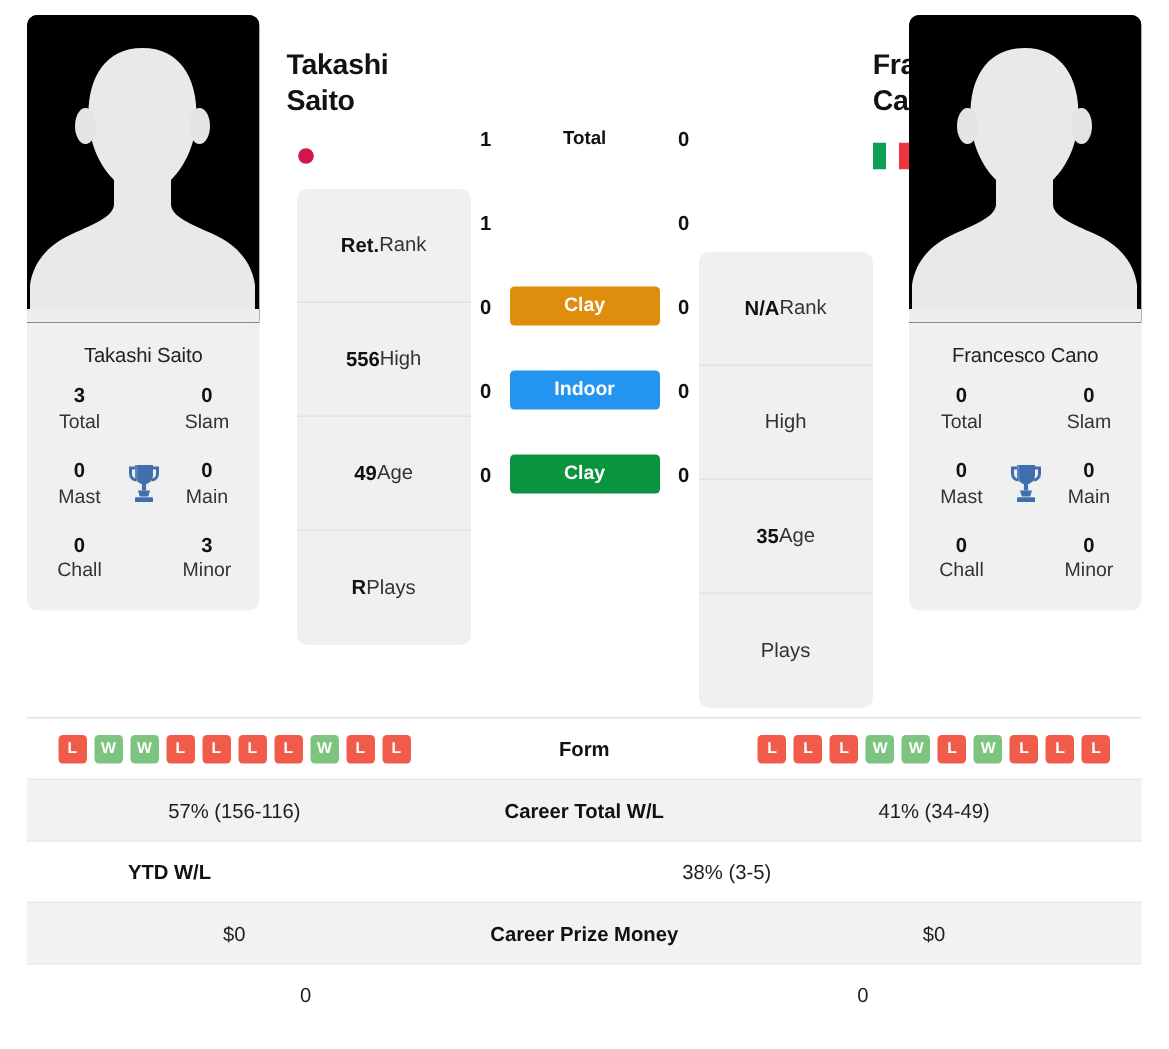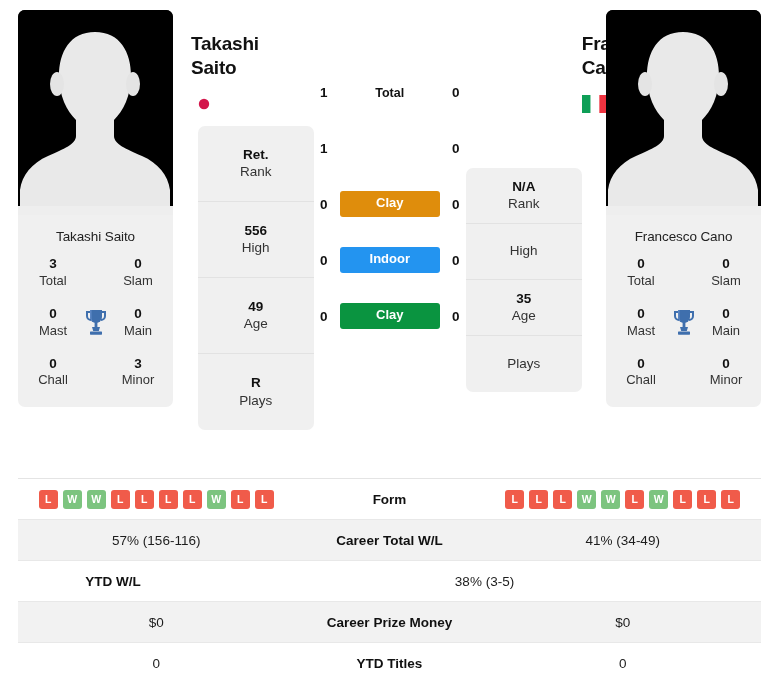--- a/index.html
+++ b/index.html
@@ -115,26 +115,26 @@
     background: #f0f0f0;
     border-radius: 7px;
     overflow: hidden;
     align-self: flex-start;
   }
   .info-col.left-col  { margin-top: 116px; }
   .info-col.right-col { margin-top: 158px; }
   .info-cell {
     height: 76px;
     display: flex;
-    flex-direction: column;
+    flex-direction: row;
     align-items: center;
     justify-content: center;
     border-bottom: 1px solid #e2e2e2;
   }
-  .info-col.right-col .info-cell { height: 56px; }
+  .info-col.right-col .info-cell { height: 76px; }
   .info-cell:last-child { border-bottom: none; }
   .info-val {
     font-size: 13.5px;
     font-weight: bold;
     color: #111;
     line-height: 1.3;
     min-height: 0;
   }
   .info-val:empty { display: none; }
   .info-lbl {
@@ -512,19 +512,18 @@
     </div>
 
     <div class="trow alt">
       <div class="tcell-l">$0</div>
       <div class="tcell-m">Career Prize Money</div>
       <div class="tcell-r">$0</div>
     </div>
 
     <div class="trow">
       <div class="tcell-l">0</div>
-      <div class="tcell-m">YTD Titles</div>
       <div class="tcell-r">0</div>
     </div>
 
   </div>
 
 </div>
 
 </body></html>

